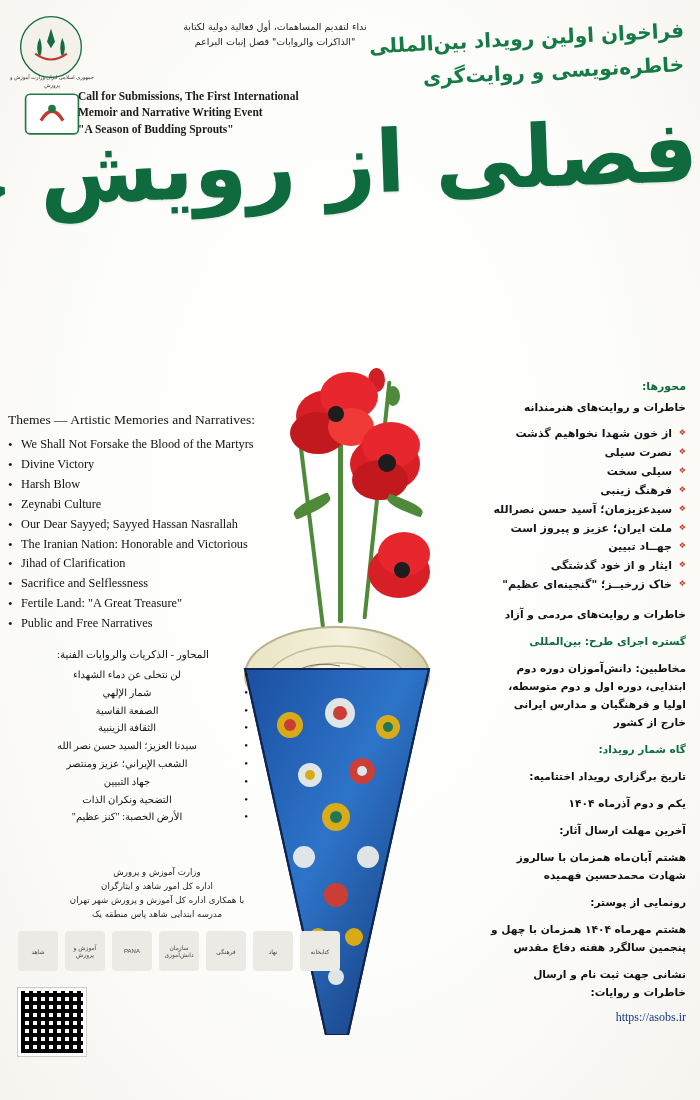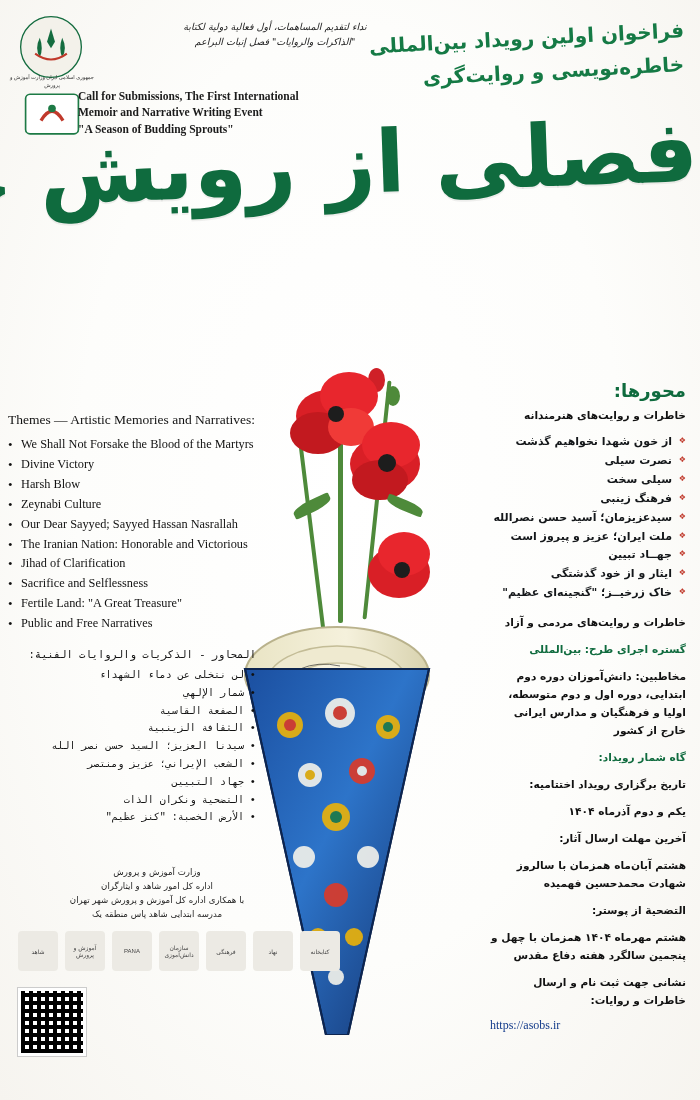--- a/index.html
+++ b/index.html
@@ -28,21 +28,21 @@
   }
   .edu-logo{
     position:absolute;left:24px;top:92px;width:56px;height:44px;
   }
   .edu-logo svg{width:100%;height:100%}
 
   .arabic-top{
     position:absolute;left:150px;top:20px;width:250px;
     direction:rtl;text-align:center;
     font-family:"DejaVu Sans", sans-serif;
-    font-size:9.5px;line-height:1.55;color:#1b1b1b;font-style:italic;
+    font-size:9.5px;line-height:1.55;color:#1b1b1b;
   }
   .eng-top{
     position:absolute;left:78px;top:88px;width:280px;
     font-family:"Liberation Serif", serif;
     font-size:11.5px;line-height:1.42;color:#1b1b1b;font-weight:700;
   }
   .fa-headline{
     position:absolute;right:16px;top:18px;width:330px;
     direction:rtl;text-align:right;
   }
@@ -86,56 +86,56 @@
   .themes-en li{
     font-size:12.3px;line-height:1.62;
     position:relative;padding-left:13px;
   }
   .themes-en li:before{
     content:"•";position:absolute;left:0;top:-1px;font-size:13px;
   }
 
   
   .themes-ar{
-    position:absolute;left:26px;top:648px;width:230px;
-    direction:rtl;text-align:right;
-    font-family:Liberation Mono, monospace;color:#111;
+    position:absolute;left:18px;top:648px;width:230px;
+    direction:rtl;text-align:center;
+    font-family:Liberation Serif, serif;color:#111;
   }
   .themes-ar h3{margin:0 0 6px 0;font-size:10.5px;font-weight:400;}
   .themes-ar ul{margin:0;padding:0;list-style:none;}
   .themes-ar li{
     font-size:10px;line-height:1.78;position:relative;padding-right:12px;
   }
   .themes-ar li:before{
     content:"•";position:absolute;right:0;top:-1px;font-size:11px;
   }
 
   
   .fa-col{
     position:absolute;right:14px;top:380px;width:196px;
     direction:rtl;text-align:right;
     font-family:"DejaVu Sans", sans-serif;color:#111;
   }
   .fa-col .sec-title{
-    font-size:18px;font-weight:700;color:#0f6b3e;margin:0 0 5px 0;
+    font-size:11px;font-weight:700;color:#0f6b3e;margin:0 0 5px 0;
   }
   .fa-col .bullets{margin:0 0 10px 0;padding:0;list-style:none;}
   .fa-col .bullets li{
     font-size:11px;line-height:1.72;font-weight:700;color:#14171a;
     position:relative;padding-right:14px;
   }
   .fa-col .bullets li:before{
     content:"❖";position:absolute;right:0;top:1px;font-size:8px;color:#c0392b;
   }
   .fa-col .plain{
     font-size:10.6px;line-height:1.7;margin:0 0 9px 0;font-weight:700;
   }
   .fa-col .lbl{color:#0f6b3e;font-weight:700;}
   .fa-col .link{
-    direction:ltr;text-align:left;font-family:"Liberation Serif", serif;
+    direction:ltr;text-align:right;font-family:"Liberation Serif", serif;
     font-size:12px;color:#123a8a;text-decoration:none;display:block;margin-top:3px;
   }
 
   
   .art{position:absolute;left:200px;top:350px;width:280px;height:720px;}
   .stem{position:absolute;background:#4e8a3a;border-radius:2px;}
   .petal{position:absolute;background:#d91f26;border-radius:50%;}
   .cone{
     position:absolute;left:30px;top:215px;width:215px;height:470px;
   }
@@ -331,21 +331,21 @@
       <li>خاک زرخیــز؛ "گنجینه‌ای عظیم"</li>
     </ul>
     <div class="plain">خاطرات و روایت‌های مردمی و آزاد</div>
     <div class="plain lbl">گستره اجرای طرح: بین‌المللی</div>
     <div class="plain">مخاطبین: دانش‌آموزان دوره دوم ابتدایی، دوره اول و دوم متوسطه، اولیا و فرهنگیان و مدارس ایرانی خارج از کشور</div>
     <div class="plain lbl">گاه شمار رویداد:</div>
     <div class="plain">تاریخ برگزاری رویداد اختتامیه:</div>
     <div class="plain">یکم و دوم آذرماه ۱۴۰۴</div>
     <div class="plain">آخرین مهلت ارسال آثار:</div>
     <div class="plain">هشتم آبان‌ماه همزمان با سالروز شهادت محمدحسین فهمیده</div>
-    <div class="plain">التضحية از پوستر:</div>
+    <div class="plain">رونمایی از پوستر:</div>
     <div class="plain">هشتم مهرماه ۱۴۰۴ همزمان با چهل و پنجمین سالگرد هفته دفاع مقدس</div>
     <div class="plain">نشانی جهت ثبت نام و ارسال خاطرات و روایات:</div>
     <a class="link" href="#">https://asobs.ir</a>
   </div>
 
   <div class="credit" style="white-space:pre-line">وزارت آموزش و پرورش
 اداره کل امور شاهد و ایثارگران
 با همکاری اداره کل آموزش و پرورش شهر تهران
 مدرسه ابتدایی شاهد پاس منطقه یک</div>
 

